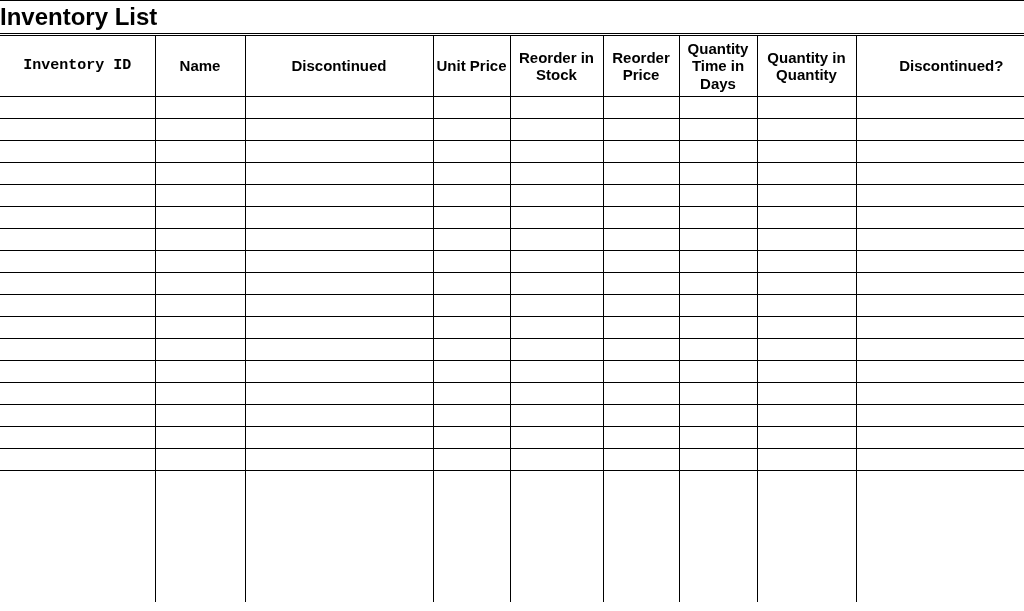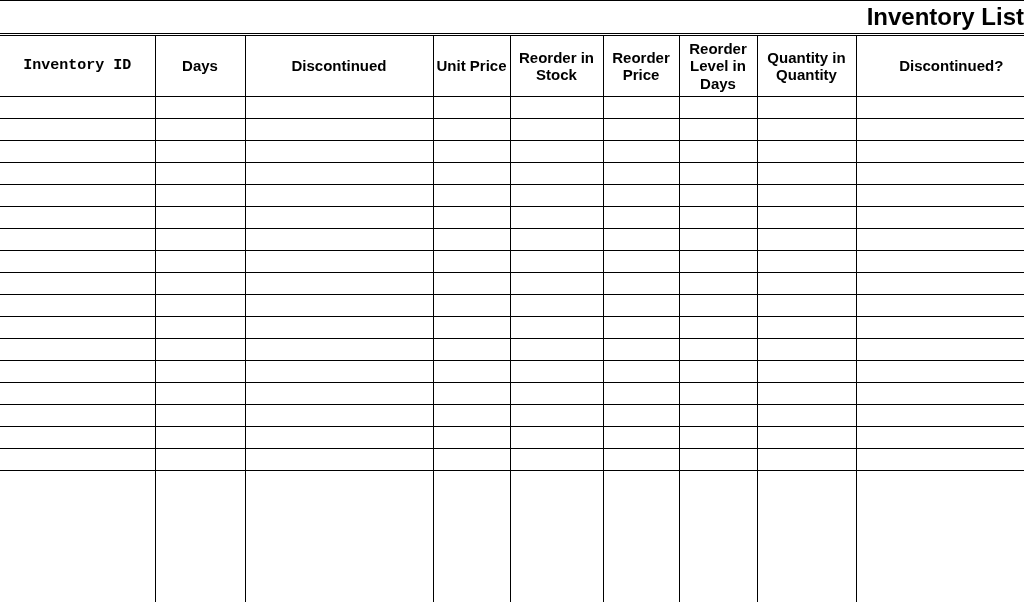--- a/index.html
+++ b/index.html
@@ -11,21 +11,21 @@
       font-family: Arial, sans-serif;
       background: #ffffff;
       width: 1024px;
       height: 611px;
       overflow: hidden;
     }
     .title-row {
       border-top: 1px solid #000;
       border-bottom: 3px double #000;
       padding: 2px 0;
-      text-align: right;
+      text-align: left;
       font-size: 24px;
       font-weight: bold;
     }
     table {
       width: 100%;
       border-collapse: collapse;
       table-layout: fixed;
     }
     thead td {
       border-left: 1px solid #000;
@@ -85,26 +85,26 @@
     <col class="col-price">
     <col class="col-qtyst">
     <col class="col-rlvl">
     <col class="col-rtim">
     <col class="col-qtyro">
     <col class="col-disc">
   </colgroup>
   <thead>
     <tr>
       <td>Inventory ID</td>
-      <td>Days</td>
+      <td>Name</td>
       <td>Discontinued</td>
       <td>Unit Price</td>
       <td>Reorder in Stock</td>
       <td>Reorder Price</td>
-      <td>Reorder Level in Days</td>
+      <td>Quantity Time in Days</td>
       <td>Quantity in Quantity</td>
       <td>Discontinued?</td>
     </tr>
   </thead>
   <tbody id="table-body">
   <tr>
         <td></td>
         <td></td>
         <td></td>
         <td></td>

